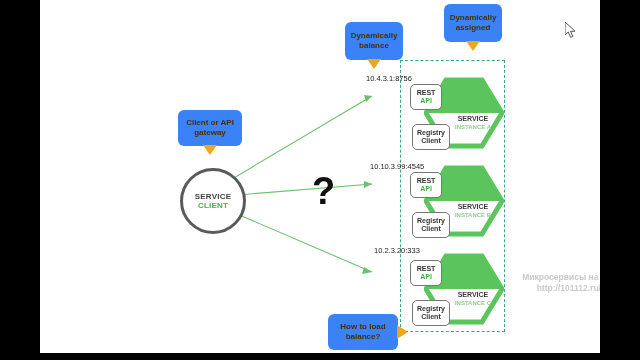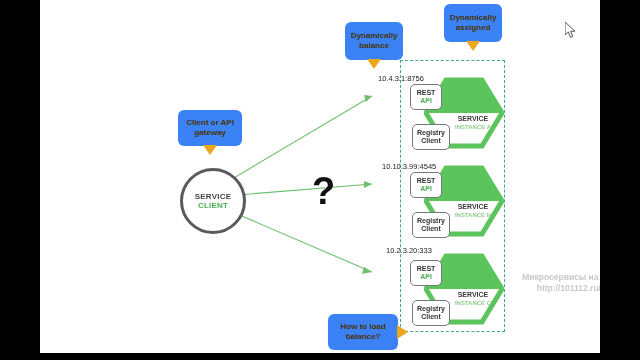--- a/index.html
+++ b/index.html
@@ -59,21 +59,21 @@
        display:flex;flex-direction:column;align-items:center;justify-content:center;
        box-sizing:border-box;}
   .box .t1{font-size:7px;font-weight:bold;color:#333;line-height:8px;}
   .box .t2{font-size:7px;font-weight:bold;color:#4caf50;line-height:8px;}
   .rest-box{left:8px;top:8px;width:32px;height:26px;}
   .reg-box{left:10px;top:48px;width:38px;height:26px;}
   .svc-label{position:absolute;left:40px;top:38px;width:62px;text-align:center;}
   .svc-label .s1{font-size:7px;font-weight:bold;color:#3a3a3a;line-height:9px;}
   .svc-label .s2{font-size:6px;font-weight:bold;color:#8ecf8e;line-height:8px;}
 
-  .ip{position:absolute;font-size:7.5px;color:#222;white-space:nowrap;margin-left:12px;}
+  .ip{position:absolute;font-size:7.5px;color:#222;white-space:nowrap;}
   #ip-a{left:326px;top:74px;}
   #ip-b{left:330px;top:162px;}
   #ip-c{left:334px;top:246px;}
 
   .watermark{position:absolute;left:470px;top:272px;width:130px;text-align:center;
              color:#c9c9c9;font-size:8.5px;font-weight:bold;line-height:11px;}
 
   #lines{position:absolute;left:0;top:0;width:640px;height:360px;}
   .cursor{position:absolute;left:565px;top:22px;}
 </style>

